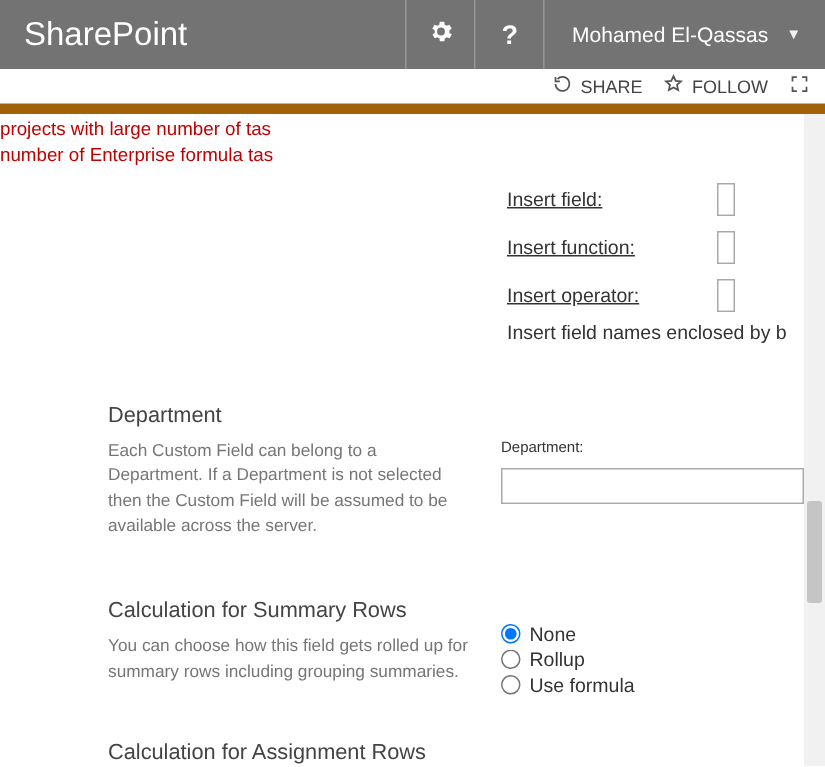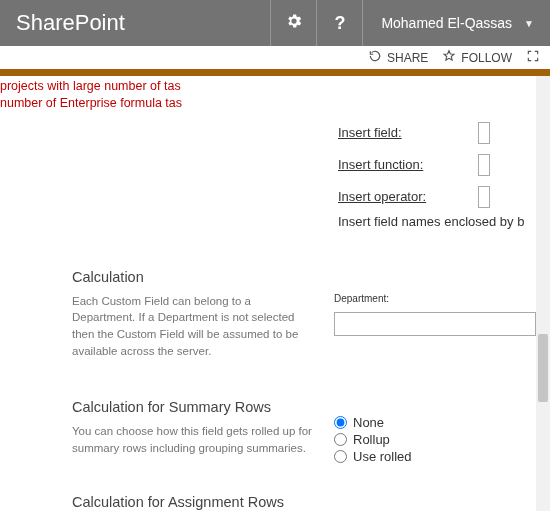--- a/index.html
+++ b/index.html
@@ -182,21 +182,21 @@
       <input class="smallinput" style="">
     </div>
     <div class="formrow">
       <span class="lbl">Insert operator:</span>
       <input class="smallinput" style="">
     </div>
     <div class="hintline">Insert field names enclosed by b</div>
 
     <div class="section2">
       <div class="leftcol">
-        <div class="section-title">Calculation</div>
+        <div class="section-title">Department</div>
         <div class="section-desc">Each Custom Field can belong to a Department. If a Department is not selected then the Custom Field will be assumed to be available across the server.</div>
       </div>
       <div class="rightcol">
         <div class="dept-label">Department:</div>
         <input class="dept-input" type="text" style="">
       </div>
     </div>
 
     <div class="section2">
       <div class="leftcol">
@@ -208,21 +208,21 @@
           <label>
             <input type="radio" name="cs" checked="" style="">
             <span>None</span>
           </label>
           <label>
             <input type="radio" name="cs" style="">
             <span>Rollup</span>
           </label>
           <label>
             <input type="radio" name="cs" style="">
-            <span>Use rolled</span>
+            <span>Use formula</span>
           </label>
         </div>
       </div>
     </div>
 
     <div class="section2">
       <div class="leftcol">
         <div class="section-title" style="margin-top:28px">Calculation for Assignment Rows</div>
       </div>
       <div class="rightcol"></div>

